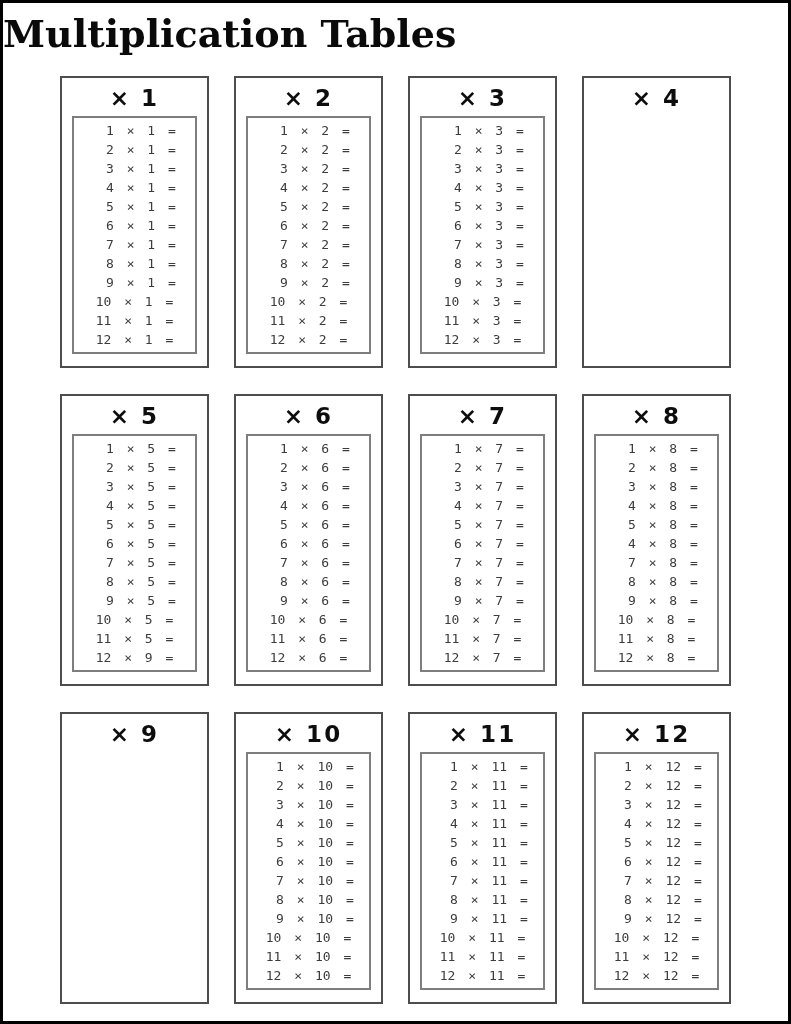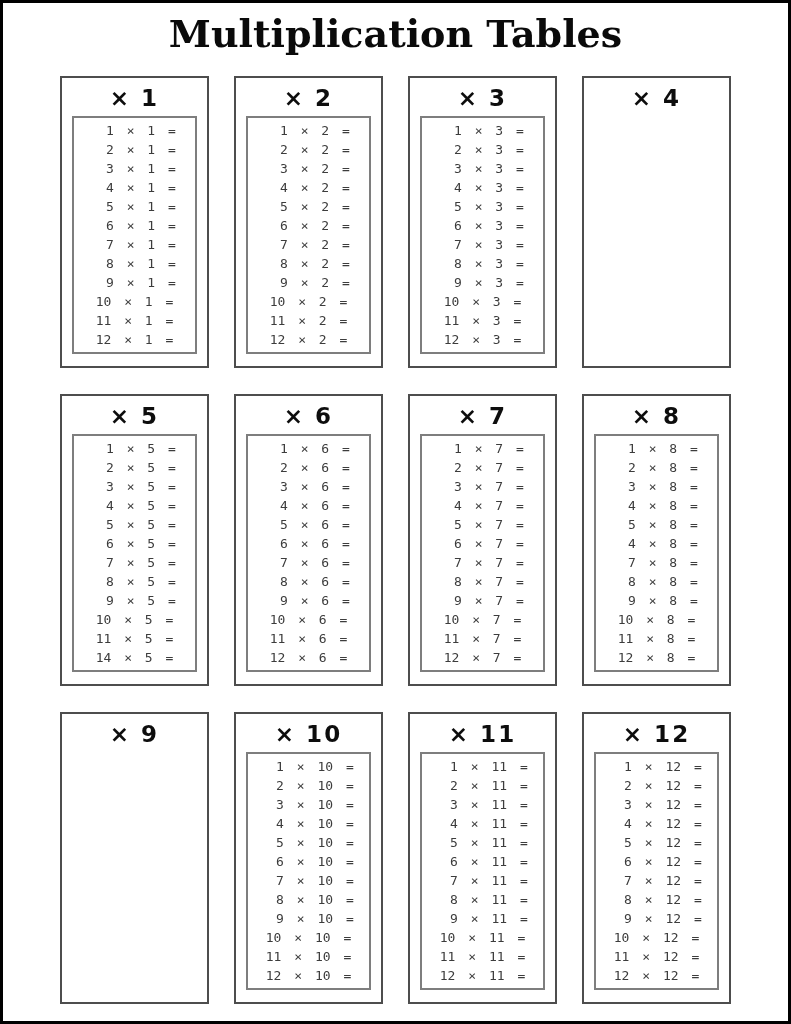--- a/index.html
+++ b/index.html
@@ -8,21 +8,20 @@
     width: 791px;
     height: 1024px;
     box-sizing: border-box;
     border: 3px solid #000;
     background: #fff;
     font-family: "DejaVu Sans", sans-serif;
     overflow: hidden;
   }
   .title {
     margin: 8px 0 0 0;
-    text-align: center;
     font-family: "DejaVu Serif", serif;
     font-weight: 700;
     font-size: 38px;
     line-height: 1.2;
     color: #0a0a0a;
     letter-spacing: 0px;
   }
   .grid {
     margin: 19px 0 0 57px;
     display: grid;
@@ -180,21 +179,21 @@
   <div class="problem-row"> 7 × 5 =</div>
 
   <div class="problem-row"> 8 × 5 =</div>
 
   <div class="problem-row"> 9 × 5 =</div>
 
   <div class="problem-row">10 × 5 =</div>
 
   <div class="problem-row">11 × 5 =</div>
 
-  <div class="problem-row">14 × 5 =</div>
+  <div class="problem-row">12 × 9 =</div>
 </div>
   </section>
 
   <section class="card">
     <div class="card-header">× 6</div>
     <div class="problems">
   <div class="problem-row"> 1 × 6 =</div>
 
   <div class="problem-row"> 2 × 6 =</div>
 

